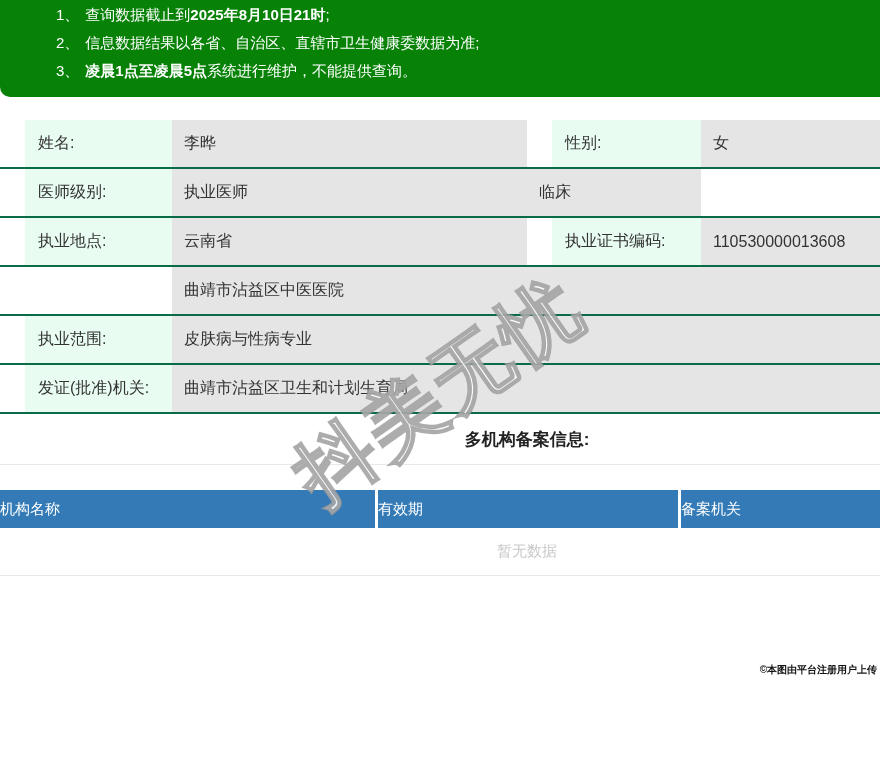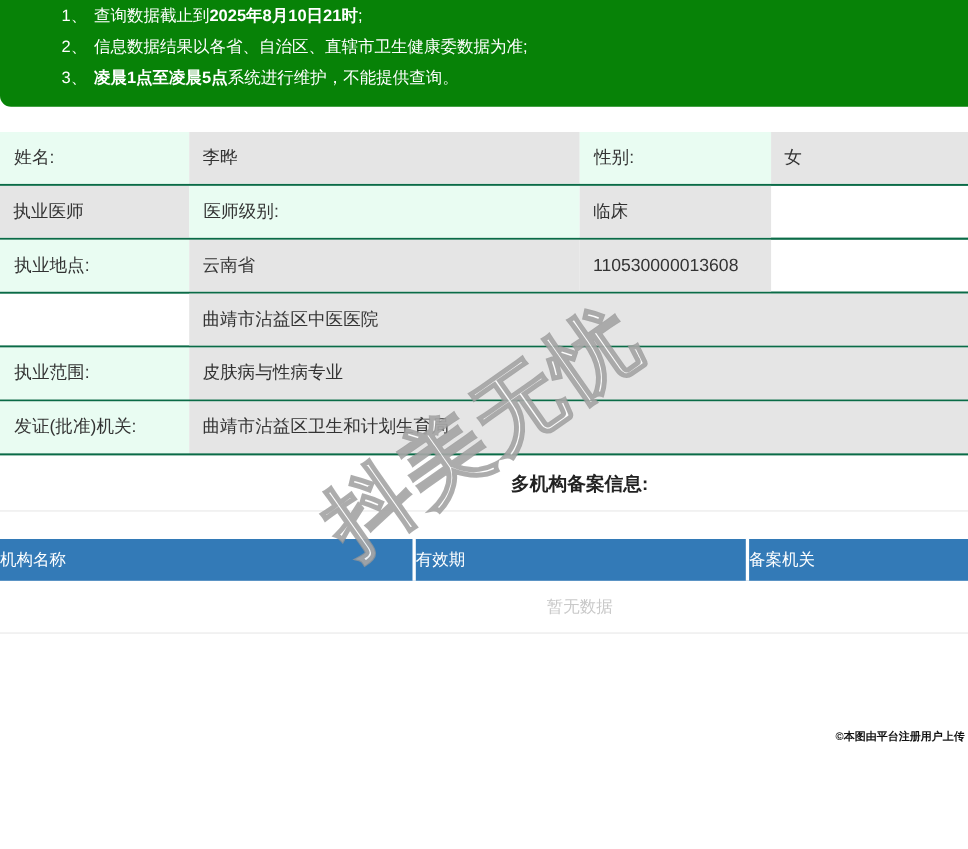--- a/index.html
+++ b/index.html
@@ -40,21 +40,21 @@
     border-bottom: 2px solid var(--row-border-green, #0a6b47);
   }
   .p-cell {
     display: flex;
     align-items: center;
     font-size: 16px;
     color: #333;
     overflow: hidden;
     white-space: nowrap;
   }
-  .p-label { background: var(--label-bg, #e9fcf2); padding-left: 13px; }
+  .p-label { background: var(--label-bg, #e9fcf2); padding-left: 13px; margin-left: 25px; }
   .p-value { background: #e5e5e5; padding-left: 12px; }
   .p-value.span3 { grid-column: 2 / 5; }
 
   
   .section-title-row {
     height: 51px;
     display: flex;
     align-items: center;
     justify-content: center;
     border-bottom: 1px solid #e8e8e8;
@@ -155,27 +155,28 @@
     </div>
 
     <div class="profile-table">
       <div class="p-row">
         <div class="p-cell p-label">姓名:</div>
         <div class="p-cell p-value">李晔</div>
         <div class="p-cell p-label">性别:</div>
         <div class="p-cell p-value">女</div>
       </div>
       <div class="p-row">
+        <div class="p-cell p-label">医师级别:</div>
         <div class="p-cell p-value">执业医师</div>
-        <div class="p-cell p-label">医师级别:</div>
         <div class="p-cell p-value">临床</div>
       </div>
       <div class="p-row">
         <div class="p-cell p-label">执业地点:</div>
         <div class="p-cell p-value">云南省</div>
+        <div class="p-cell p-label">执业证书编码:</div>
         <div class="p-cell p-value">110530000013608</div>
       </div>
       <div class="p-row">
         <div class="p-cell p-value span3">曲靖市沾益区中医医院</div>
       </div>
       <div class="p-row">
         <div class="p-cell p-label">执业范围:</div>
         <div class="p-cell p-value span3">皮肤病与性病专业</div>
       </div>
       <div class="p-row">

